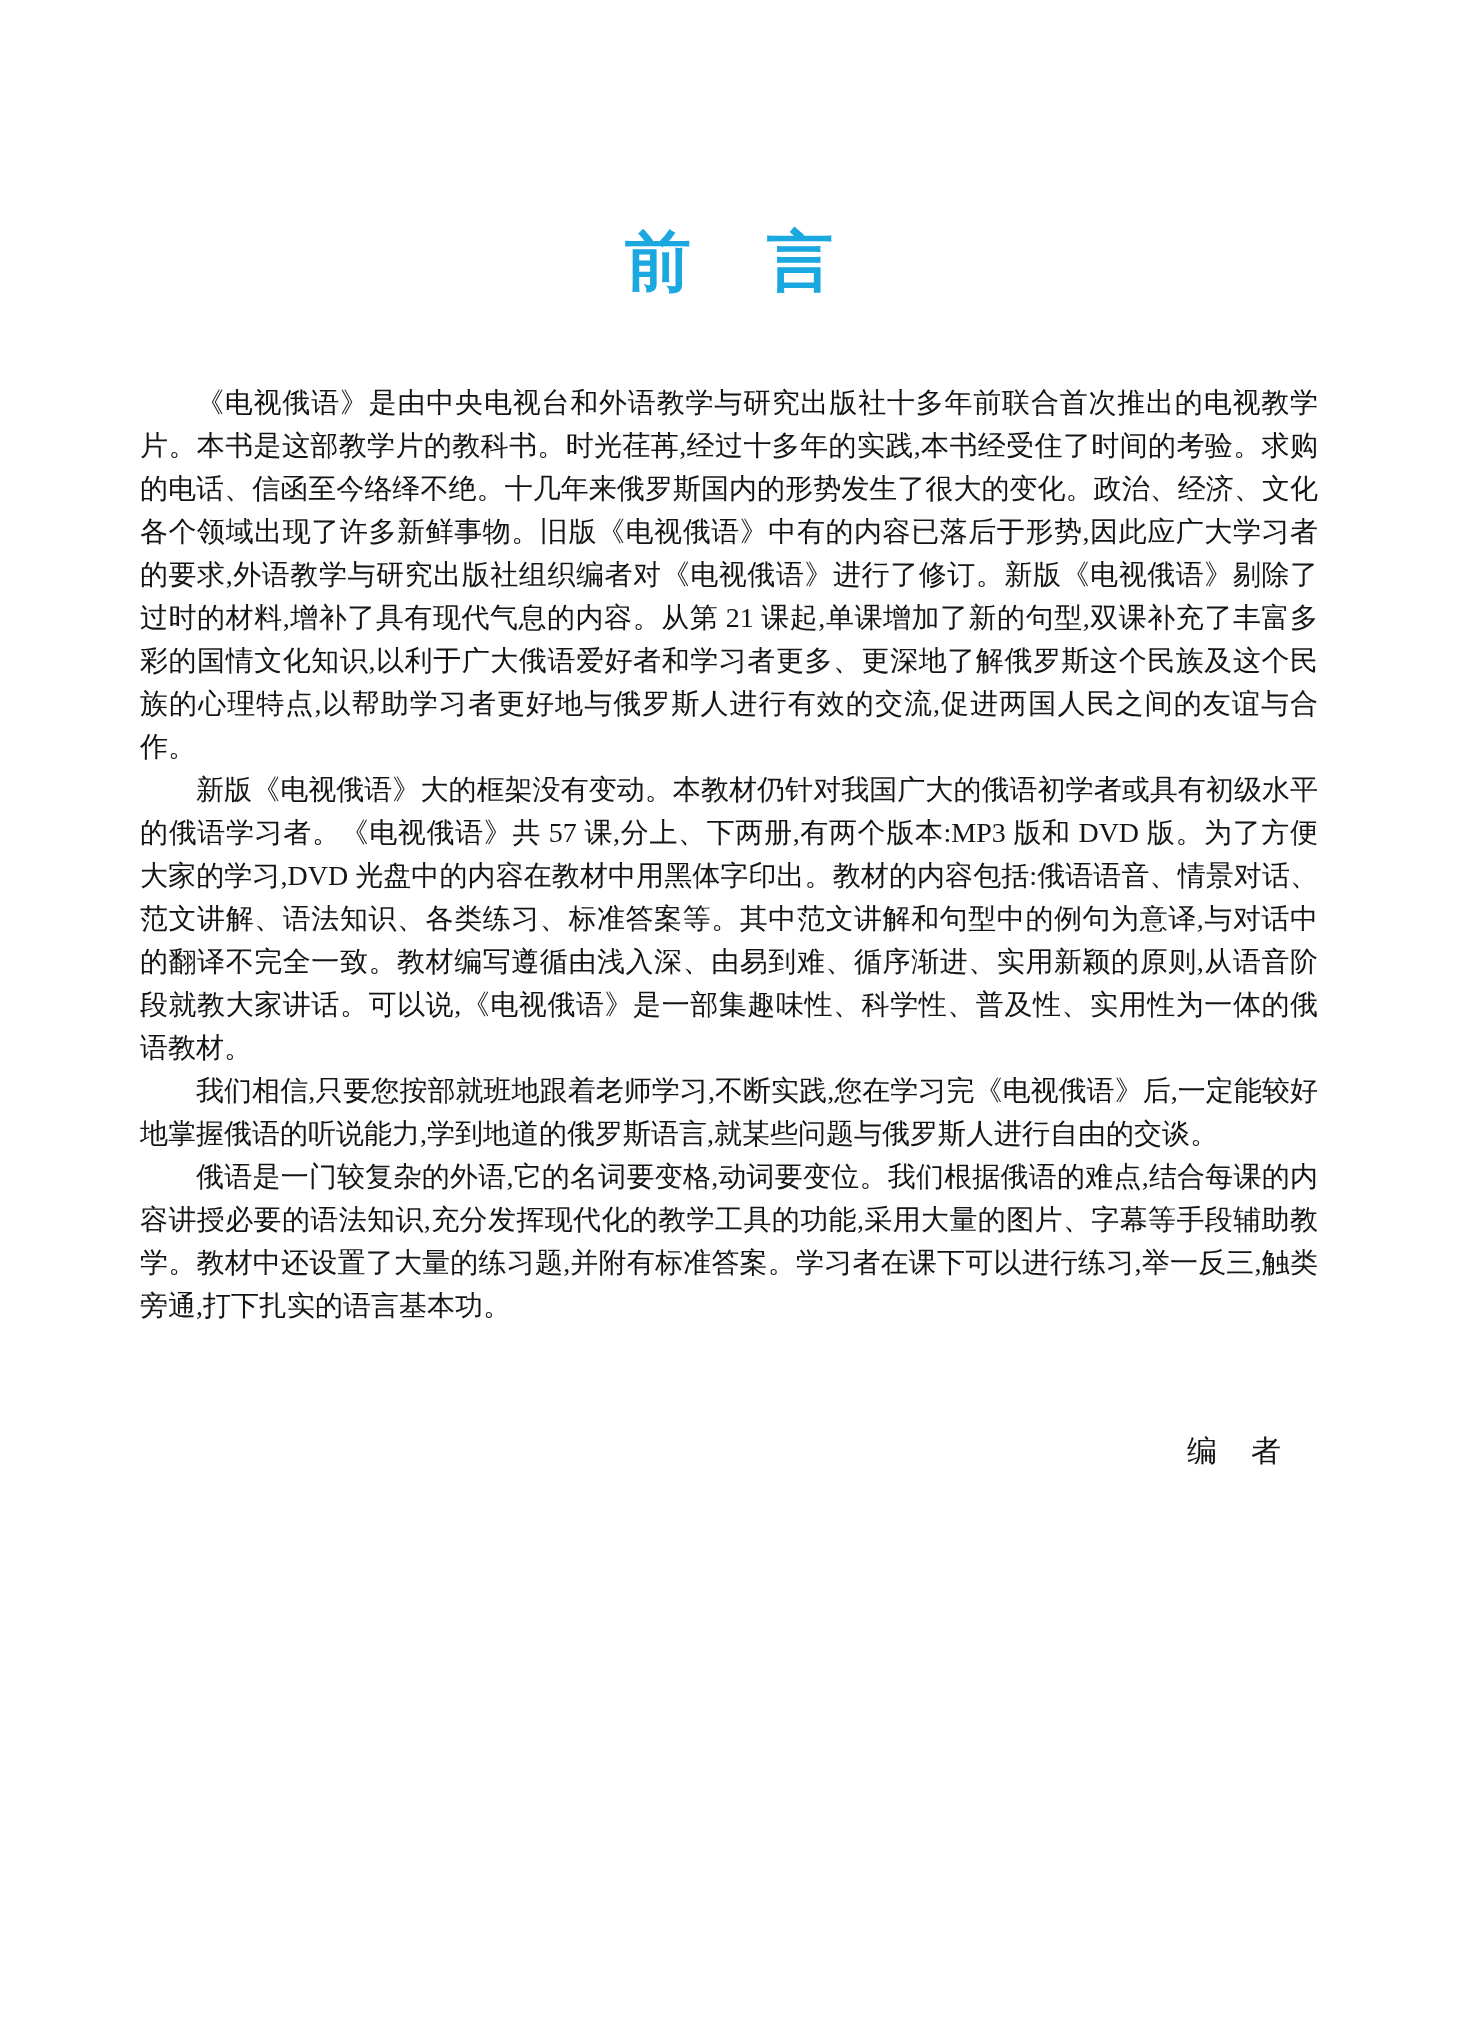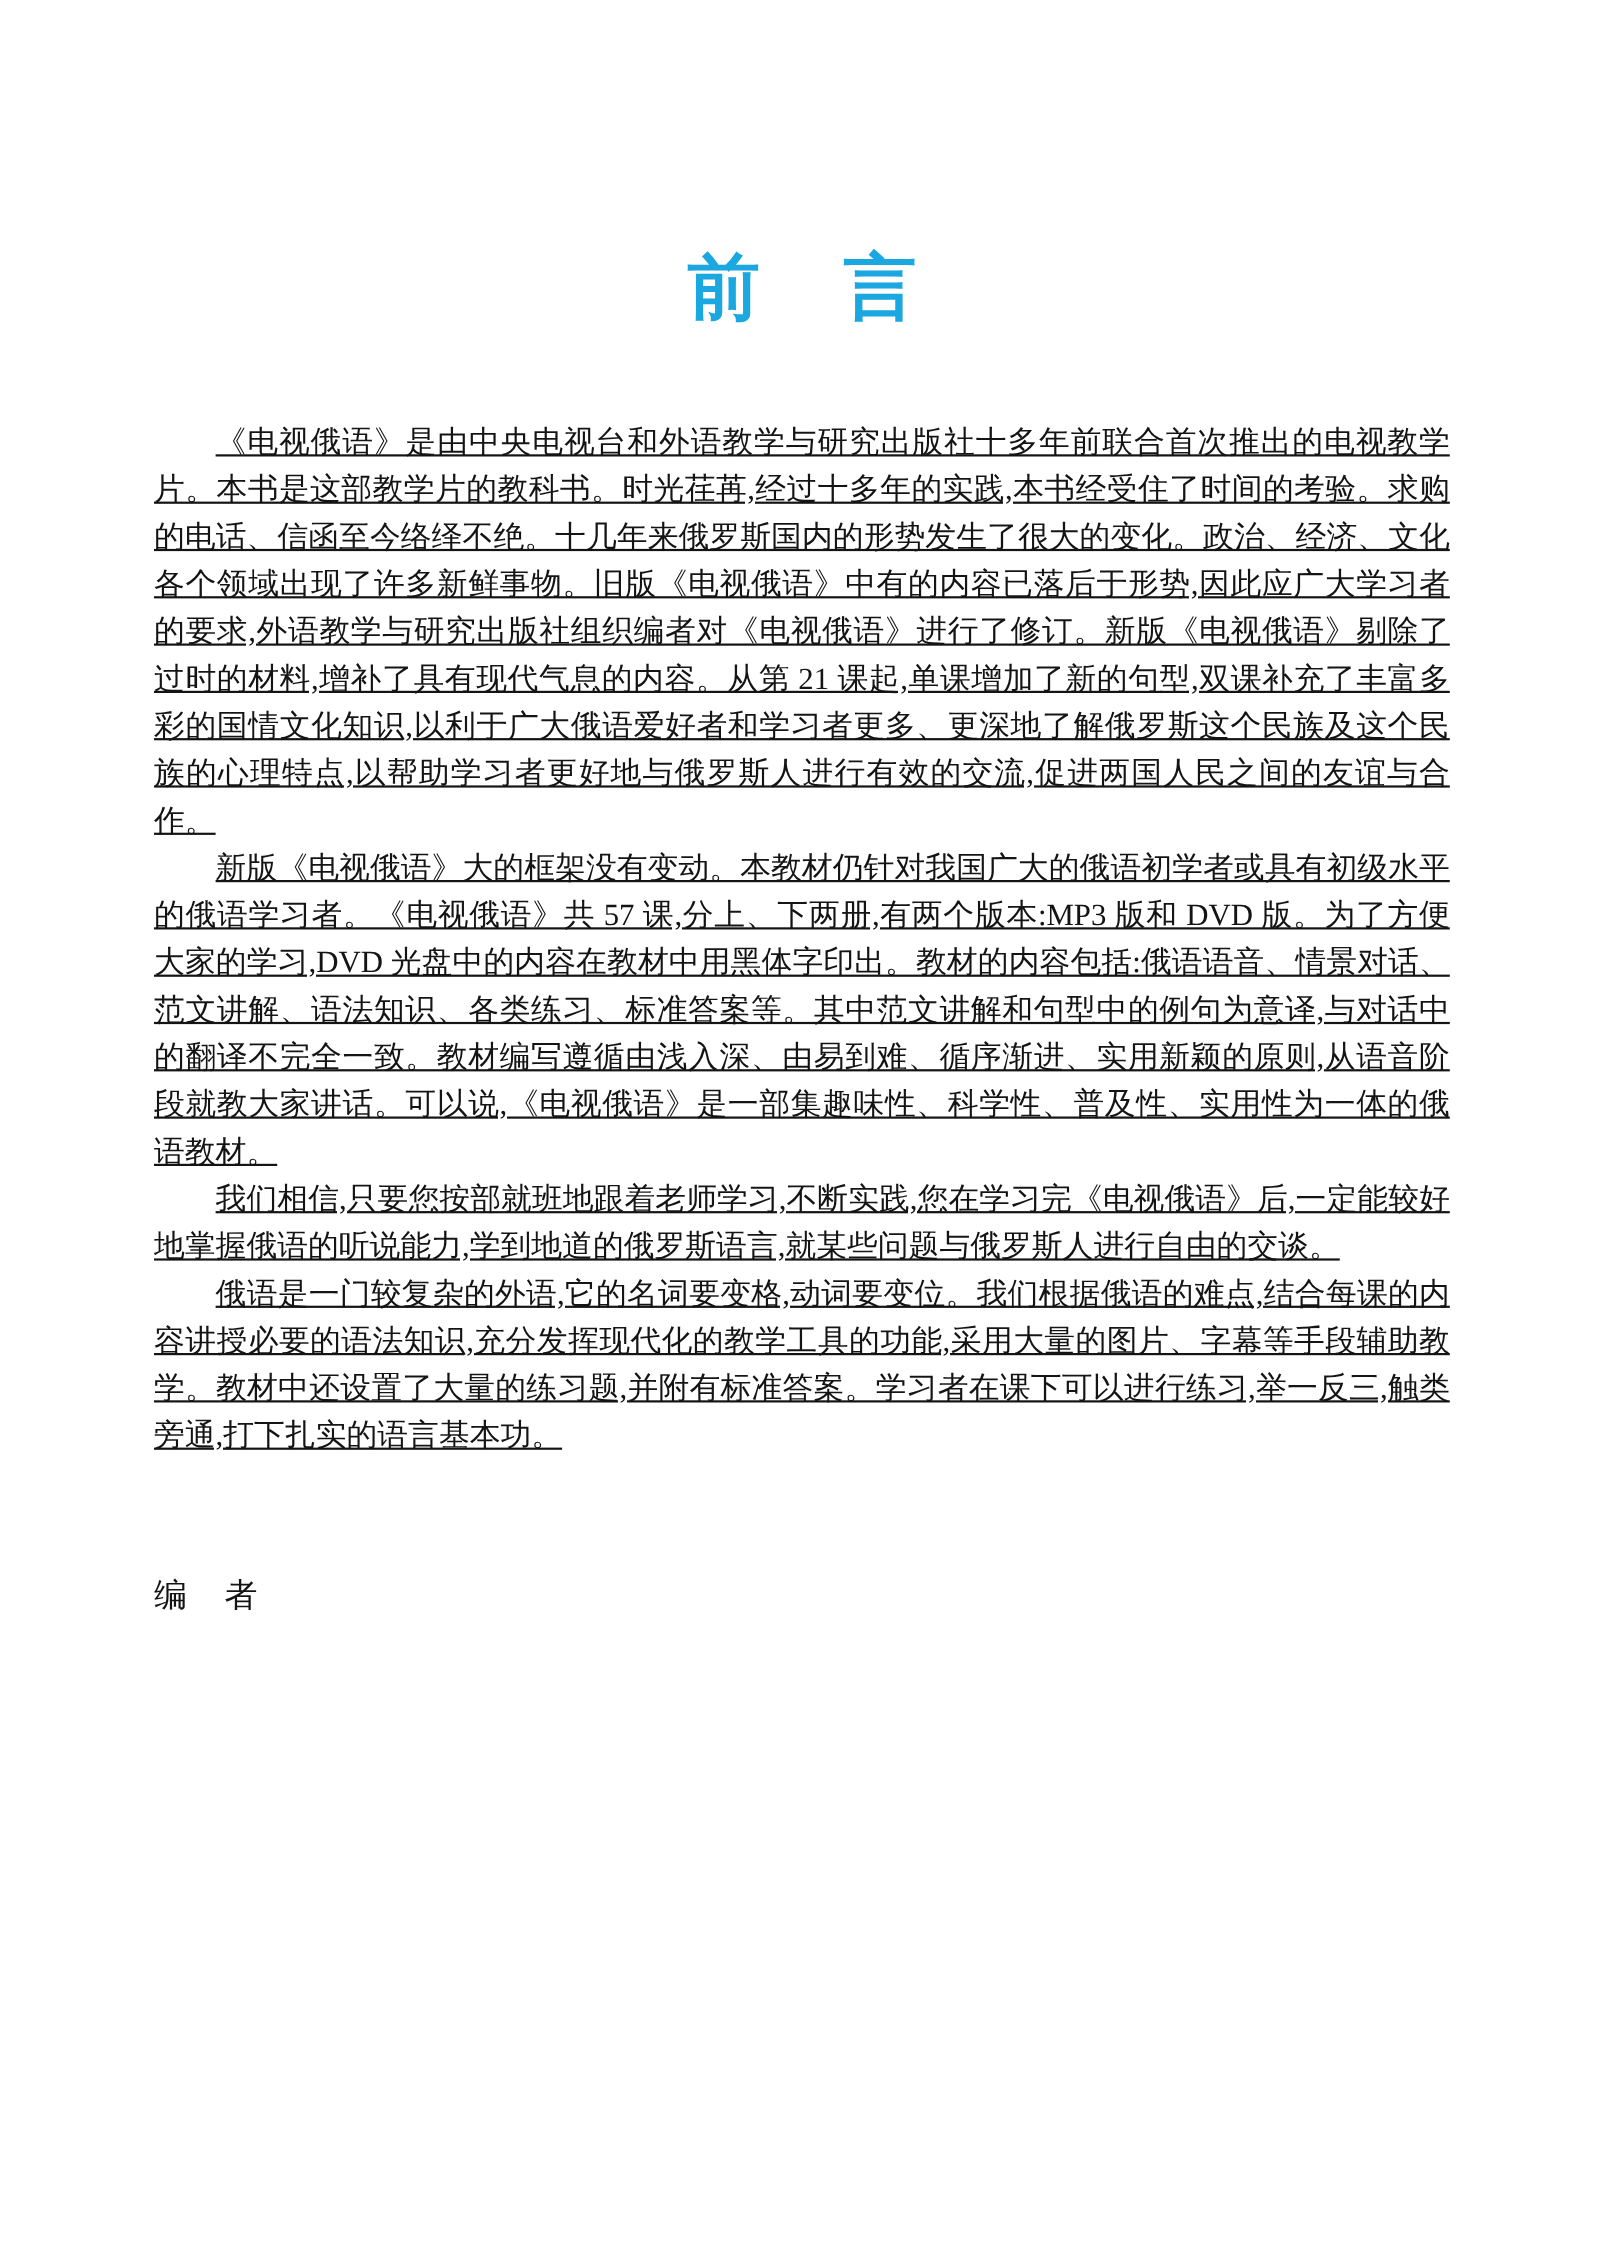--- a/index.html
+++ b/index.html
@@ -36,24 +36,24 @@
     margin-top: 84px;
     font-size: 28px;
     line-height: 43px;
     text-align: justify;
     text-justify: inter-ideograph;
   }
   .body-text p {
     margin: 0;
     text-indent: 2em;
     word-break: break-all;
-    text-decoration: underline;
   }
   .signature {
     margin-top: 100px;
+    text-align: right;
     padding-right: 35px;
     font-size: 30px;
     line-height: 47px;
   }
   .signature .sig-author {
     letter-spacing: 2px;
   }
 </style>
 </head>
 <body>

